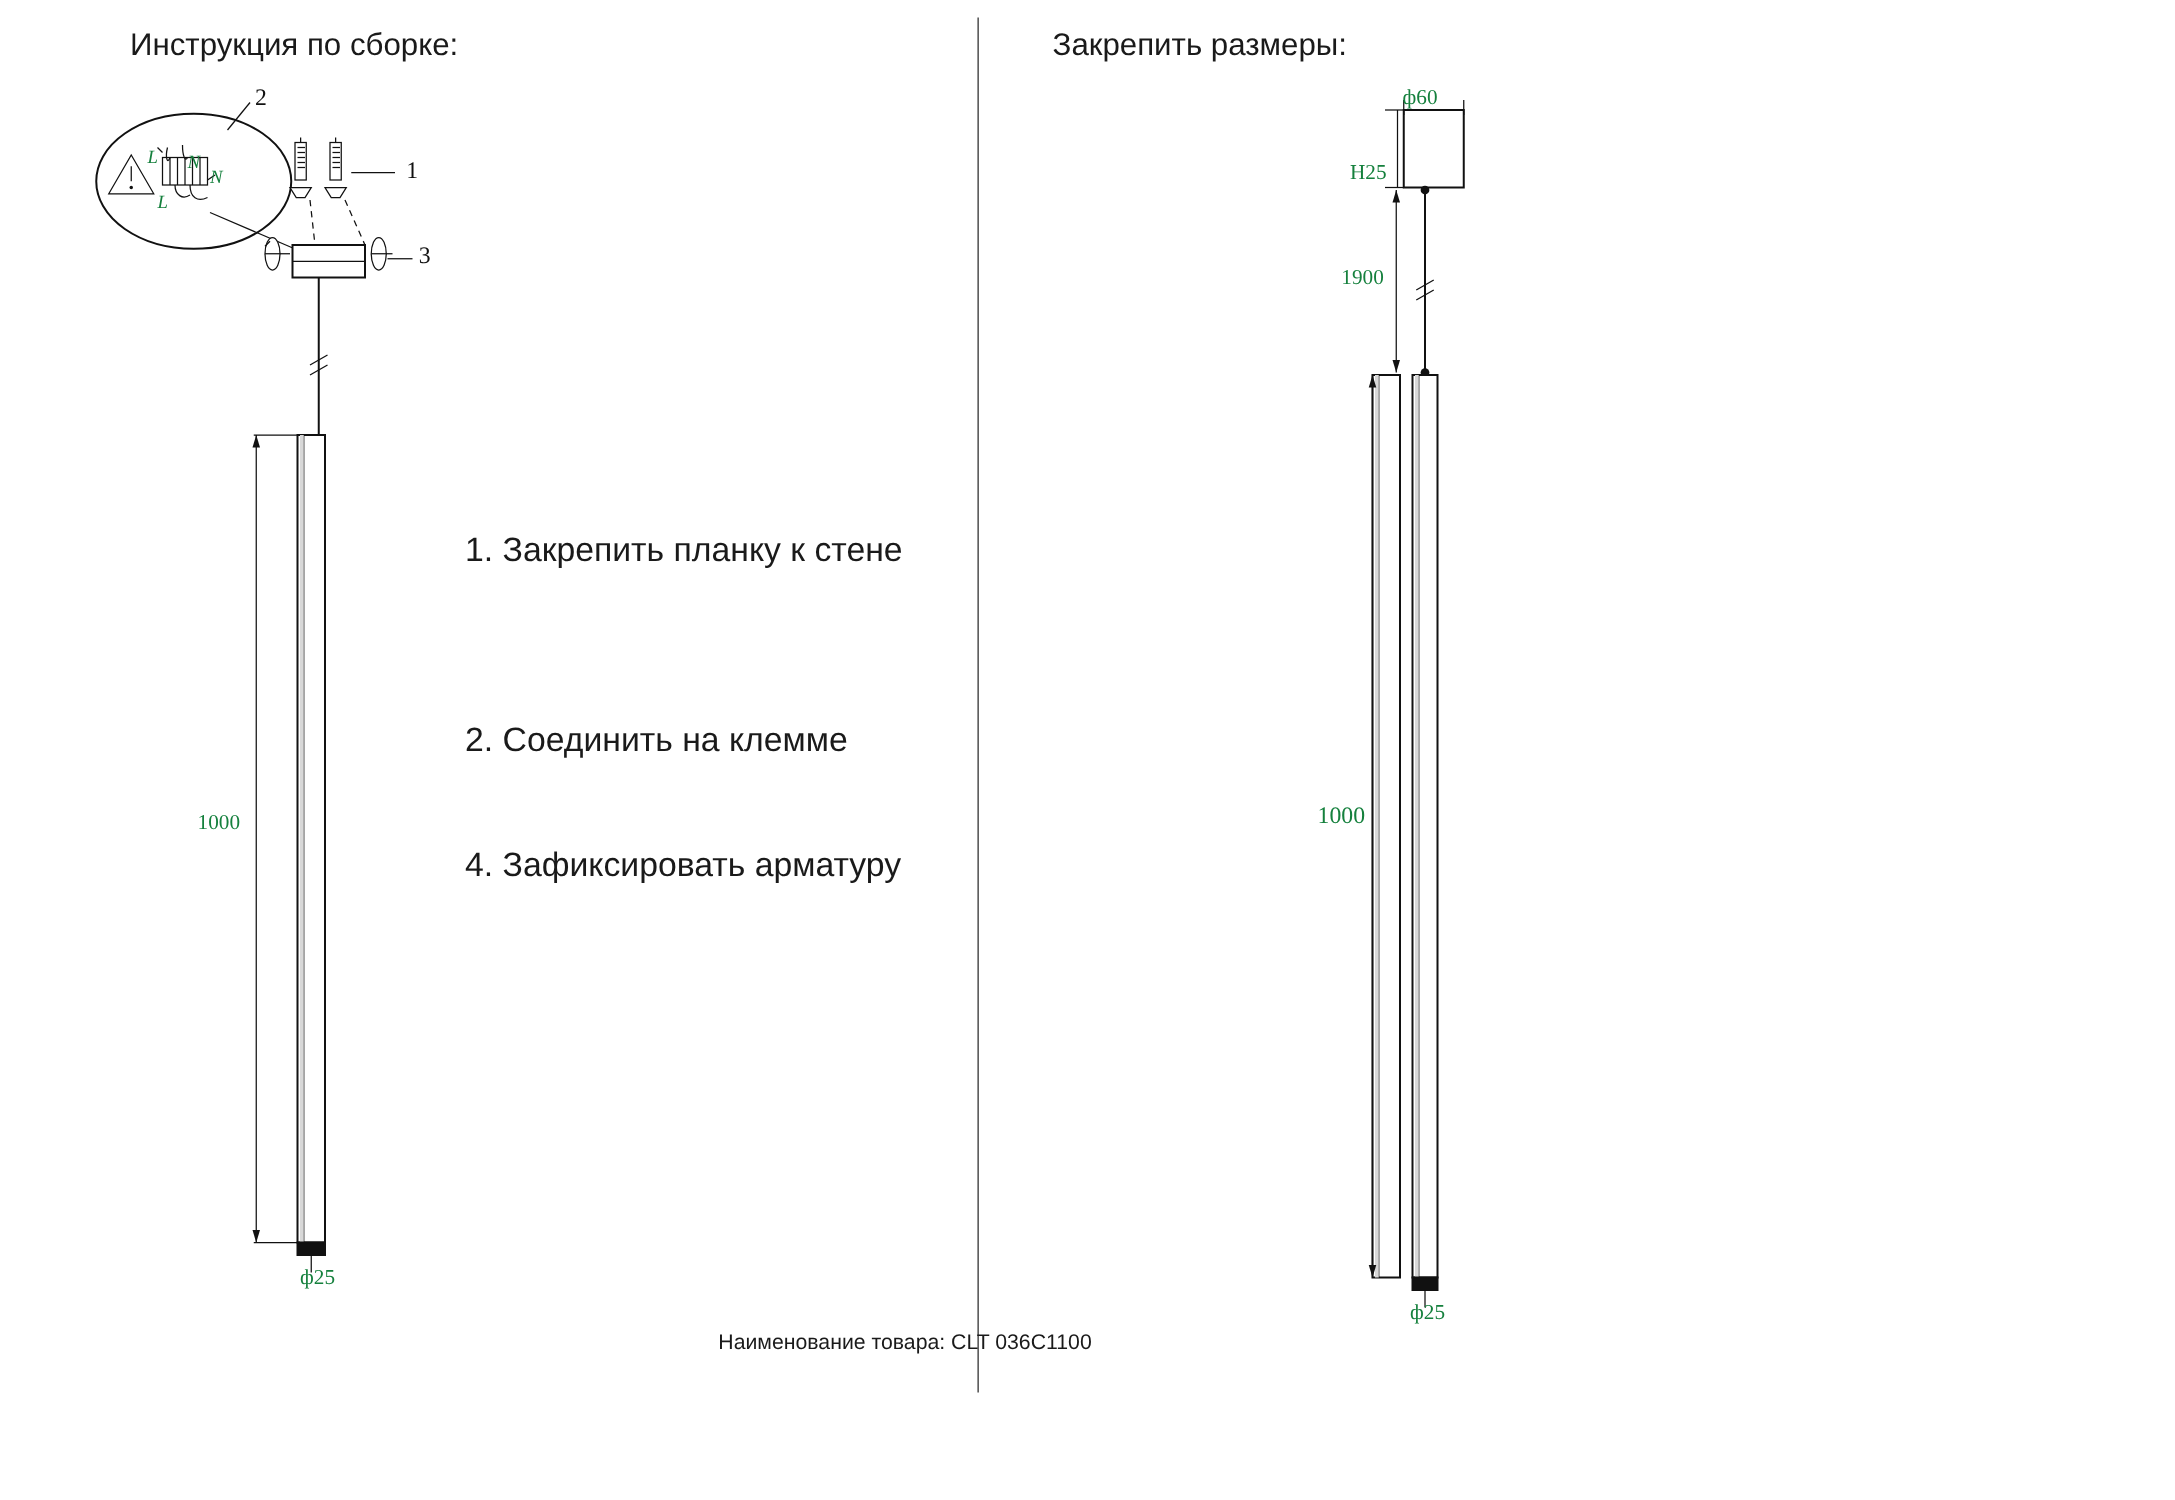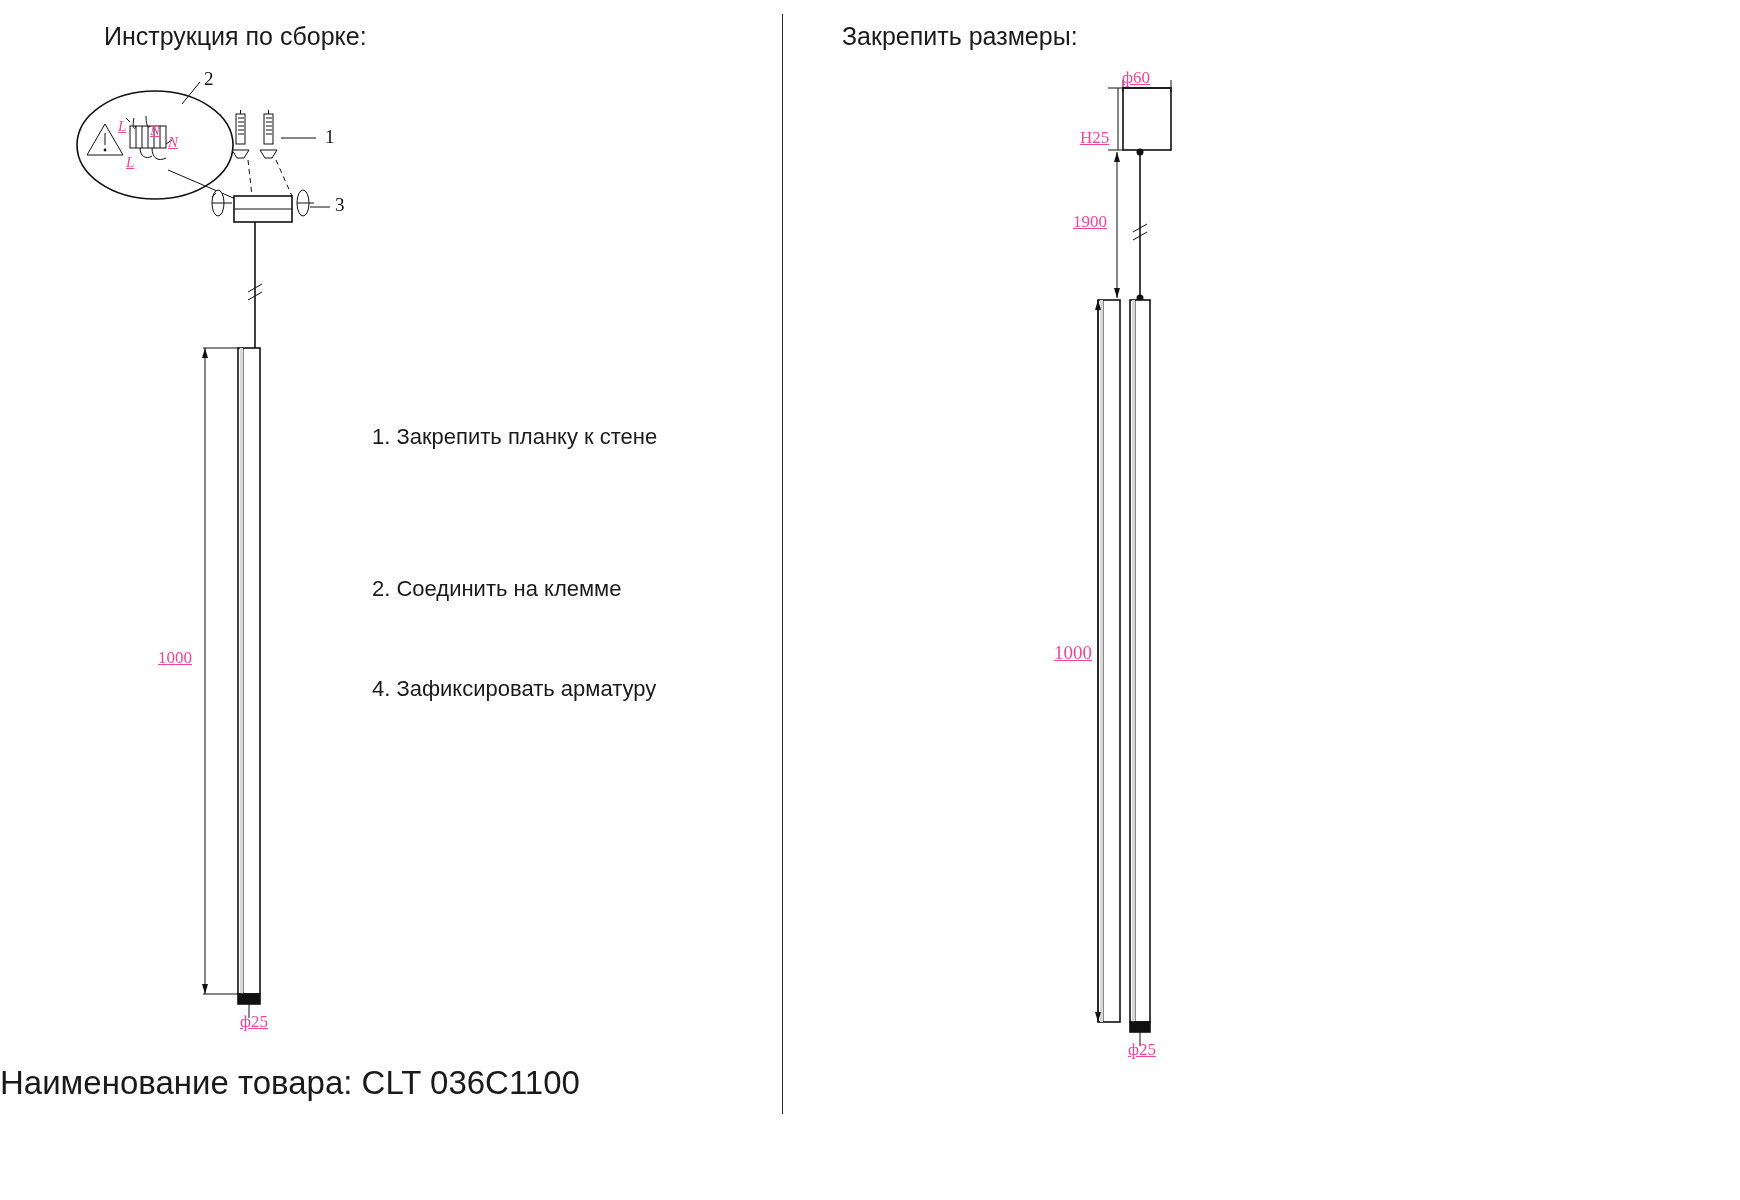--- a/index.html
+++ b/index.html
@@ -34,45 +34,45 @@
     position: absolute;
     left: 782px;
     top: 14px;
     width: 1px;
     height: 1100px;
     background: #2b2b2b;
   }
 
   .step {
     position: absolute;
-    font-size: 22px;
+    font-size: 27px;
     line-height: 1.35;
     color: #1a1a1a;
     width: 360px;
   }
   #step-1 { left: 372px; top: 422px; }
   #step-2 { left: 372px; top: 574px; }
   #step-3 { left: 372px; top: 674px; }
 
   .footer {
     position: absolute;
     left: 0;
     top: 1064px;
     width: 1448px;
-    font-size: 33px;
+    text-align: center;
+    font-size: 17px;
     color: #1a1a1a;
   }
 
   .dim {
     position: absolute;
     font-family: "Liberation Serif", serif;
     font-size: 17px;
-    color: #ec4899;
+    color: #15803d;
     white-space: nowrap;
-    text-decoration: underline;
   }
   .dim.small { font-size: 15px; }
   .dim.big { font-size: 19px; }
 
   .callout {
     position: absolute;
     font-family: "Liberation Serif", serif;
     font-size: 19px;
     color: #111;
   }

